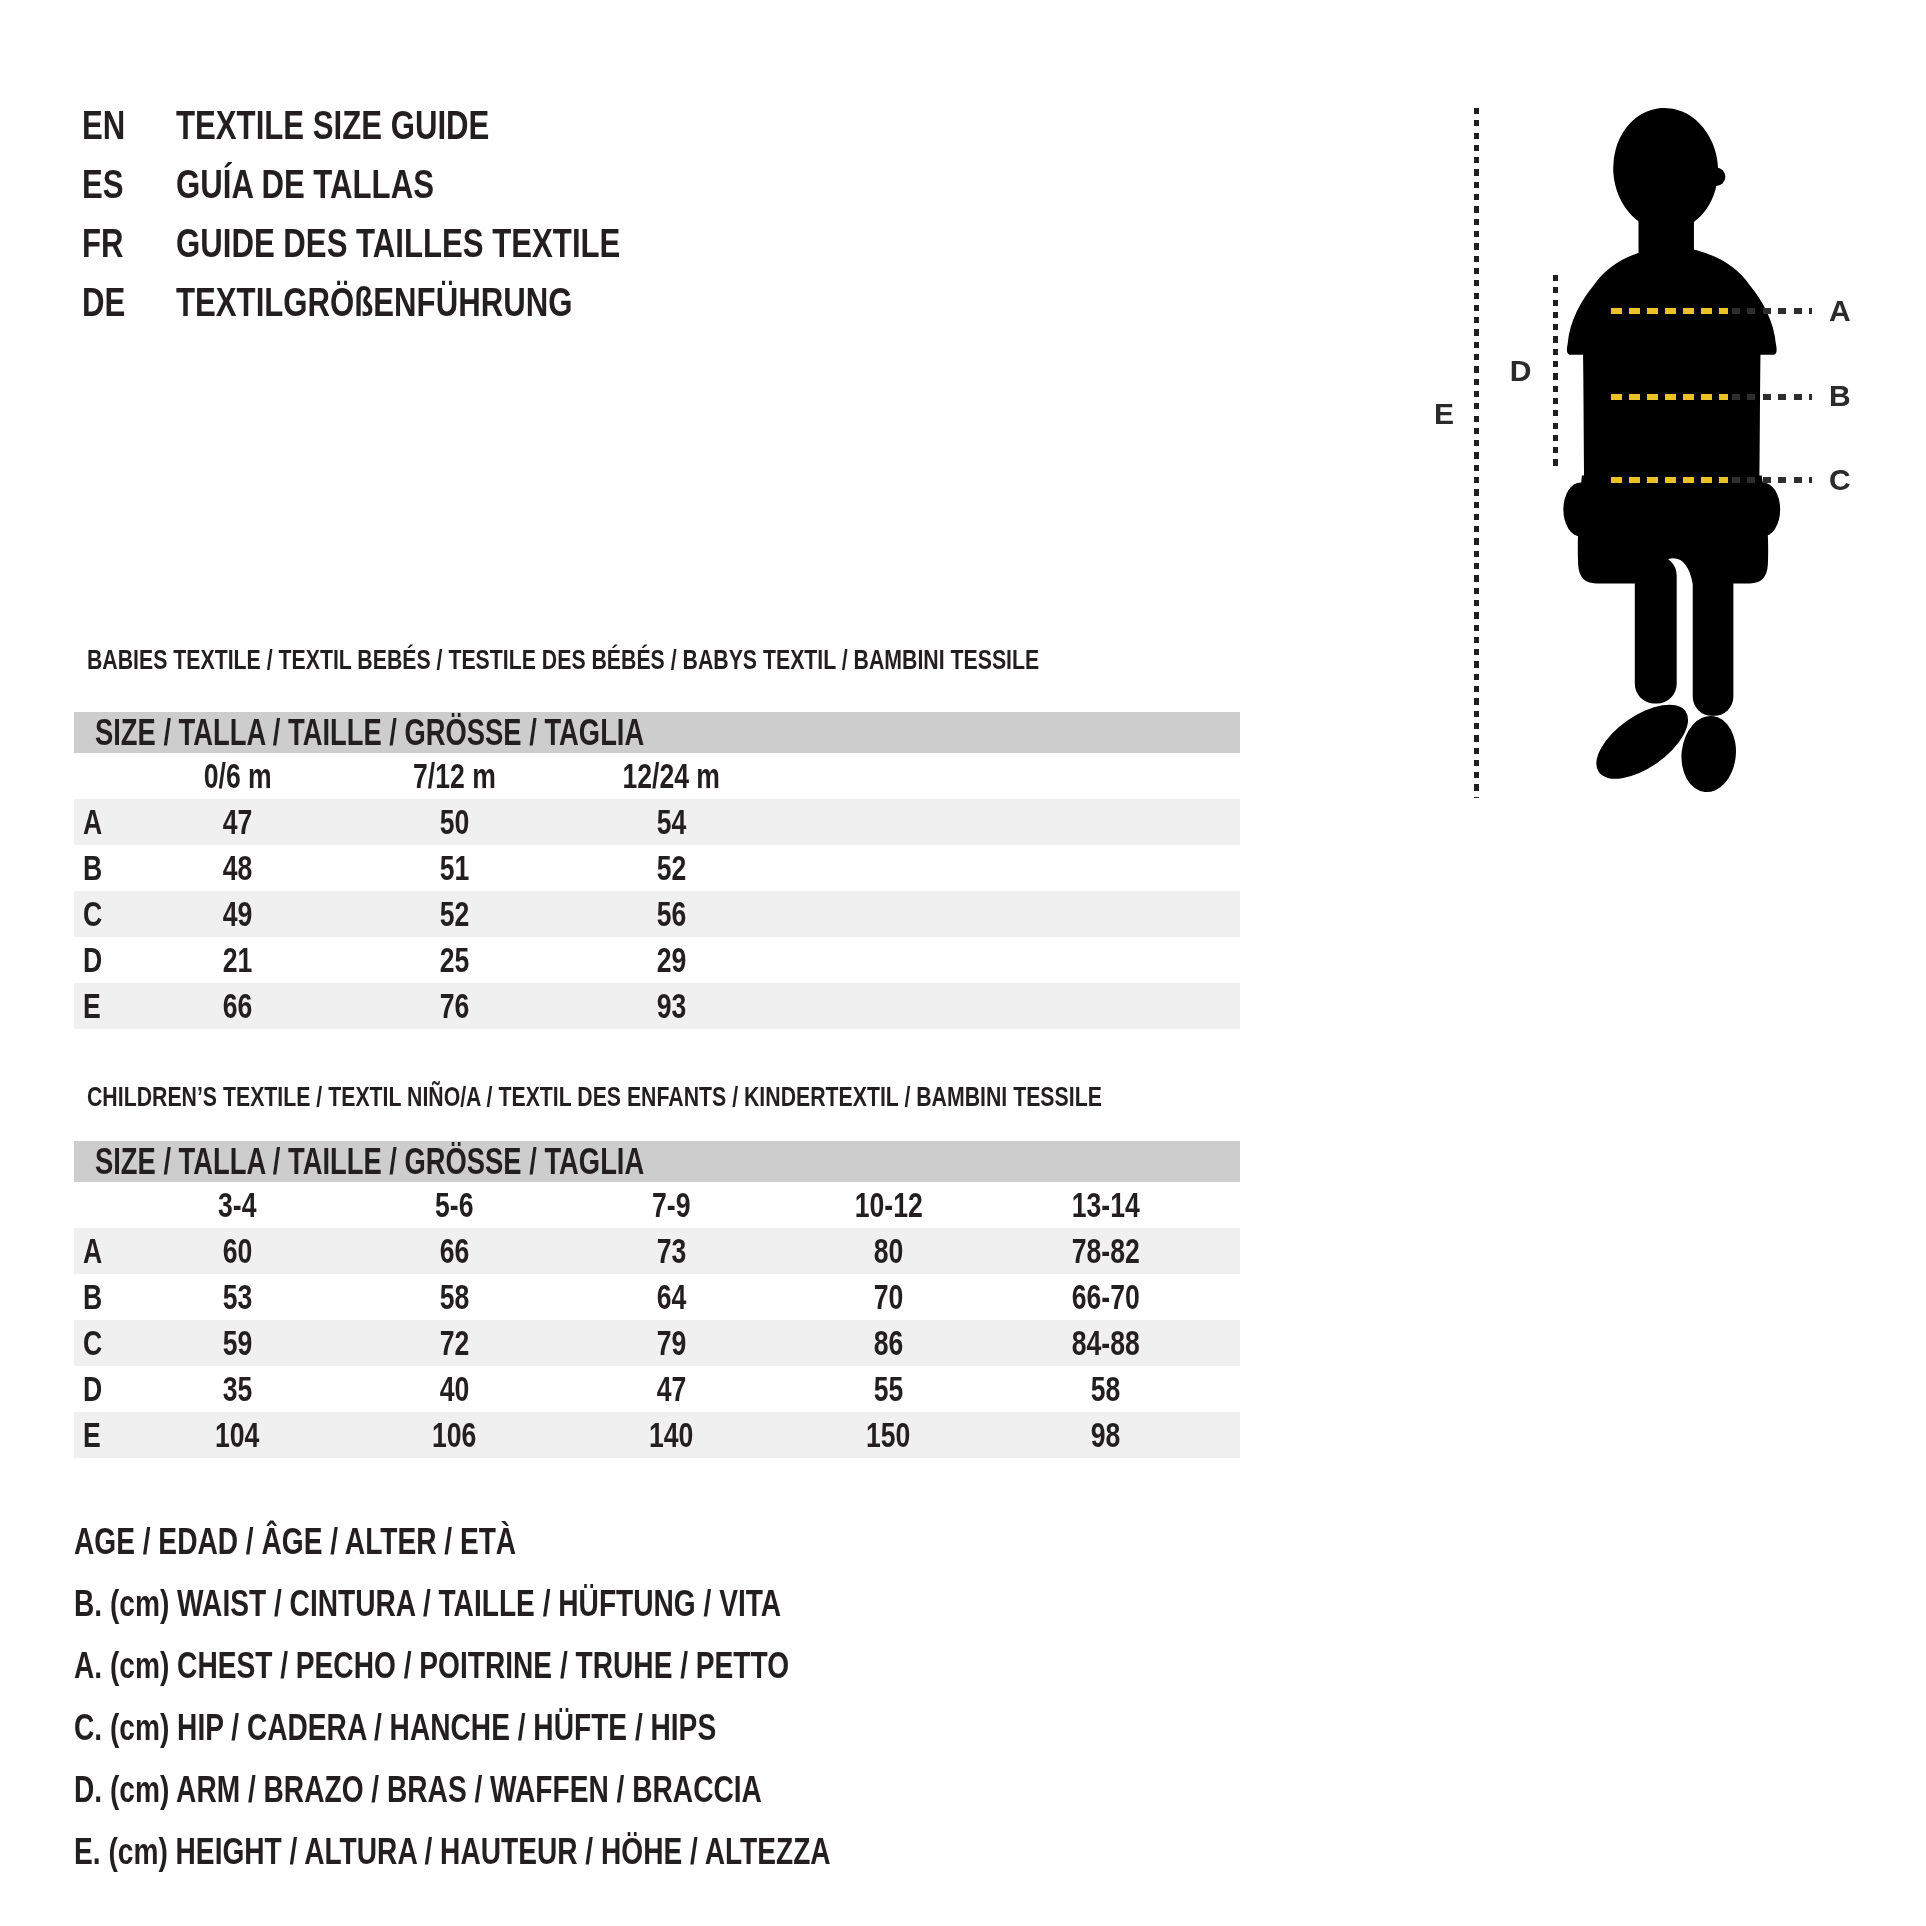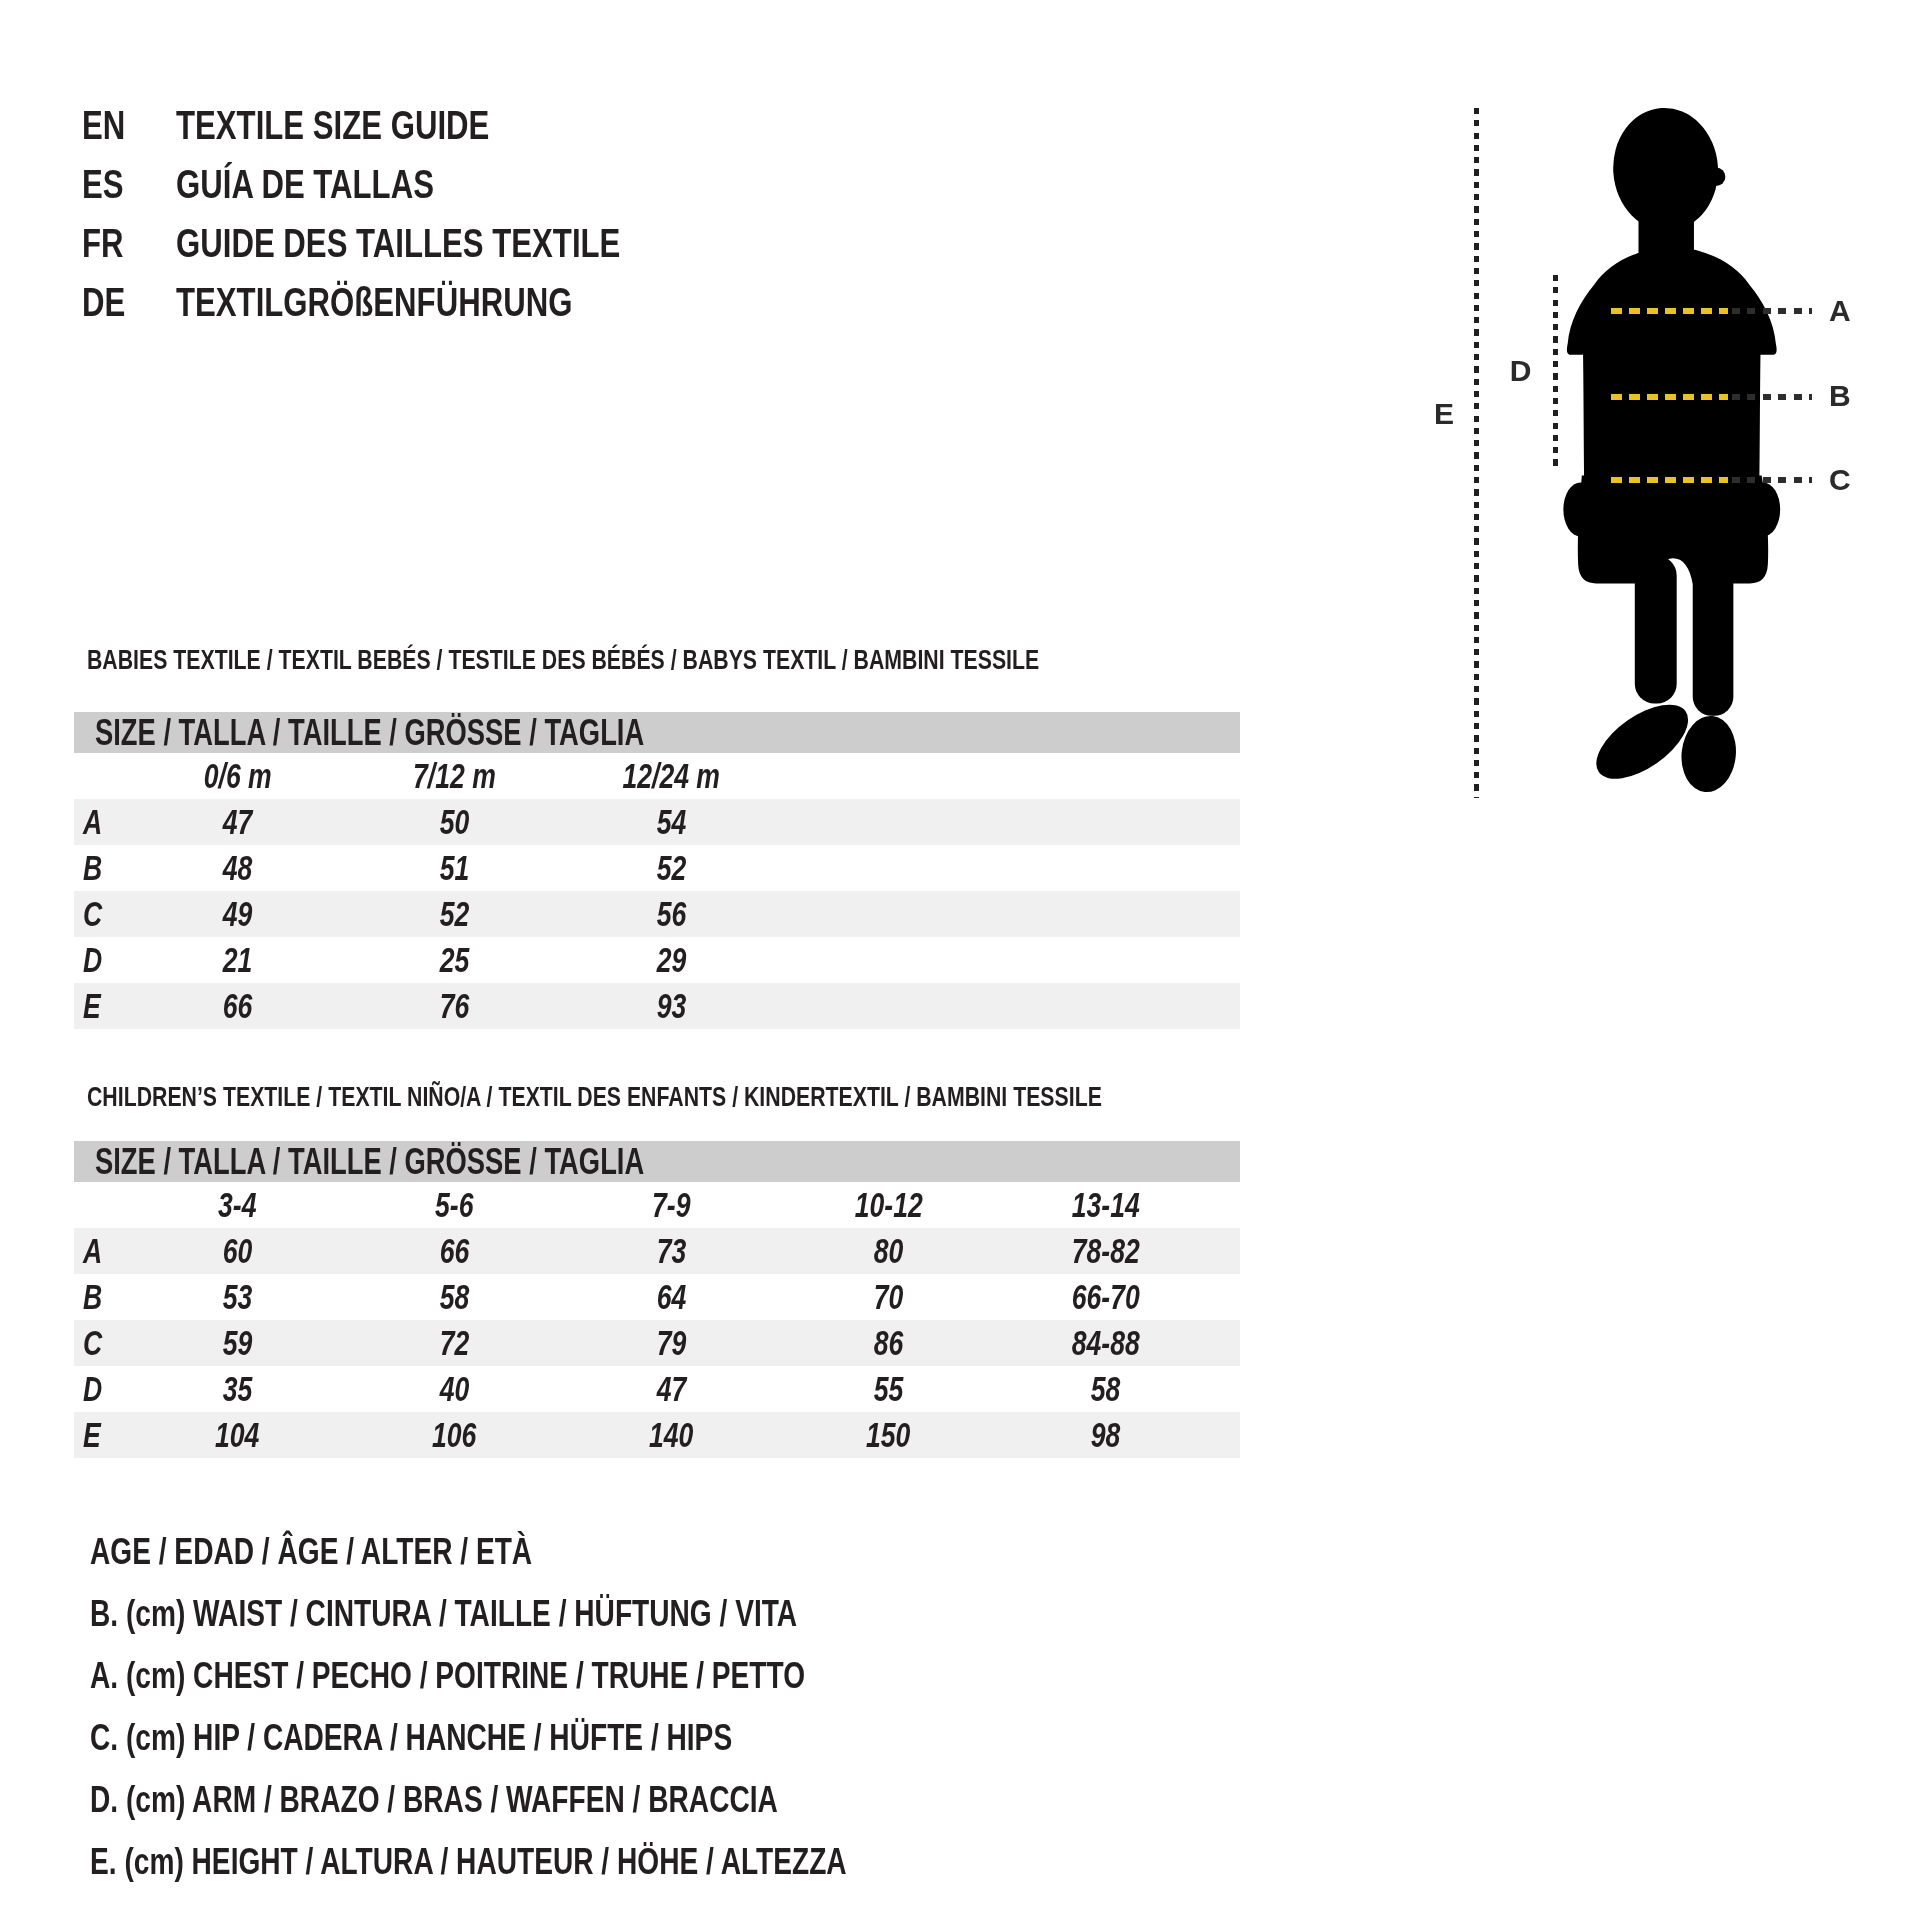--- a/index.html
+++ b/index.html
@@ -15,33 +15,33 @@
   .lang-block{position:absolute;left:74px;top:96px;}
   .lang-row{display:flex;align-items:center;height:59px;font-size:41px;margin-left:8px;}
   .lang-code{width:94px;}
   
   .sec-title{position:absolute;left:87px;font-size:28px;line-height:38px;}
 
   
   .bar{position:absolute;left:74px;width:1166px;height:41px;background:#cdcdcd;
        display:flex;align-items:center;padding-left:21px;box-sizing:border-box;font-size:36px;}
   .tgrid{position:absolute;left:74px;width:1166px;font-size:35px;}
-  .trow{display:grid;align-items:center;font-style:italic;}
+  .trow{display:grid;align-items:center;}
   .babies .trow{grid-template-columns:55px repeat(3,217px) 1fr;}
   .children .trow{grid-template-columns:55px repeat(5,217px) 1fr;}
   .thead-row{height:46px;}
   .drow{height:46px;}
   .stripe{background:#f0f0f0;}
   .cell{height:100%;display:flex;align-items:center;}
   .cell.lbl{padding-left:8.6px;}
   .cell.val{justify-content:center;}
 
   
   .legend{position:absolute;left:74px;top:1521px;font-size:37px;}
-  .legend-line{height:62px;display:flex;align-items:center;margin-left:16px;}
+  .legend-line{height:62px;display:flex;align-items:flex-start;}
 
   
   .figure{position:absolute;left:1417px;top:99px;width:493px;height:721px;}
   .vdots{position:absolute;width:5px;background:repeating-linear-gradient(to bottom,#1f1f1f 0 6.2px,transparent 6.2px 12.3px);}
   .e-line{left:57px;top:8.6px;height:690px;}
   .d-line{left:136px;top:176px;height:196px;}
   .hdash-y{position:absolute;height:5.5px;left:194px;width:117px;
            background:repeating-linear-gradient(to right,#eac227 0 10.5px,transparent 10.5px 18px);z-index:3;}
   .hdash-d{position:absolute;height:5.5px;left:315px;width:80px;
            background:repeating-linear-gradient(to right,#2d2d2d 0 8px,transparent 8px 15.4px);z-index:3;}

